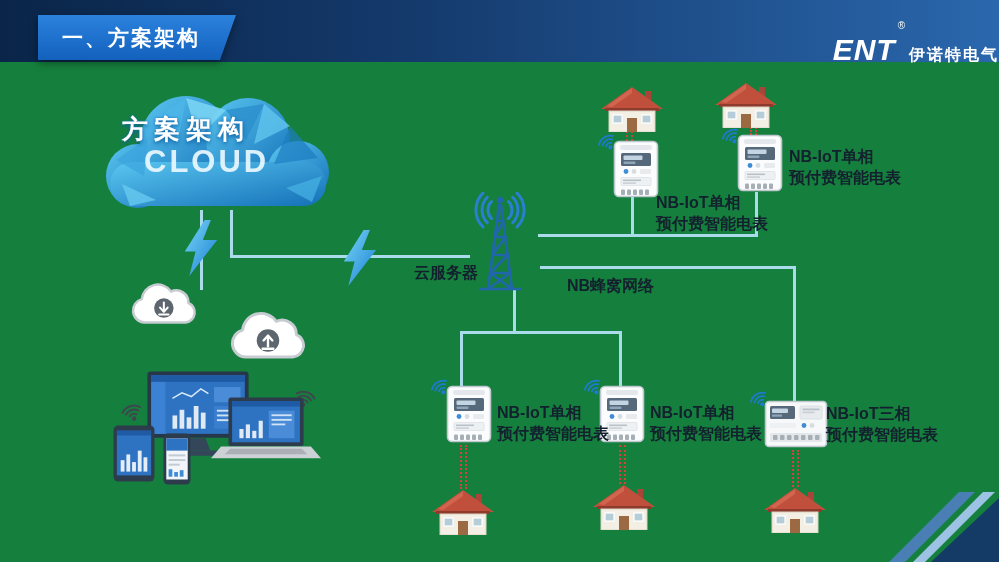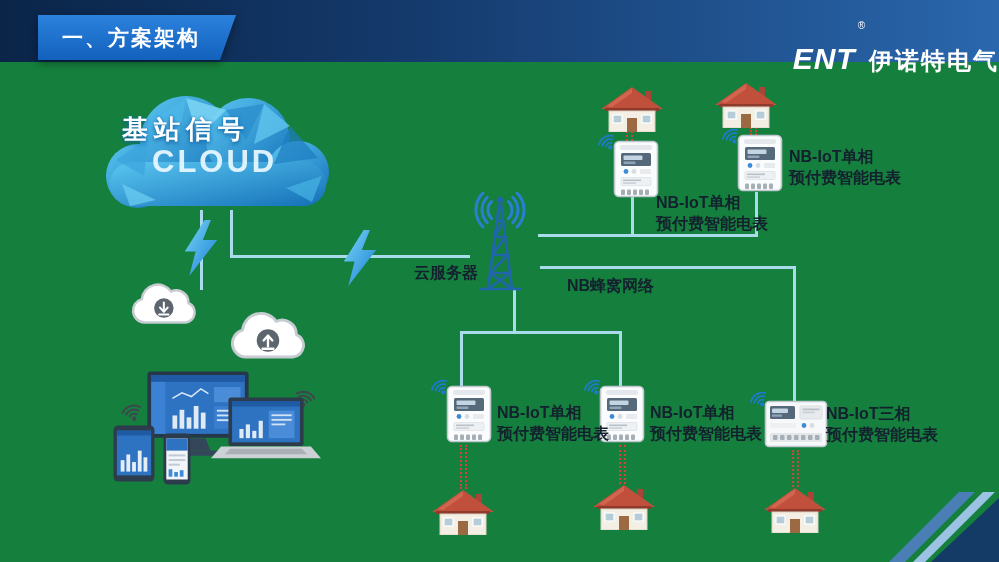--- a/index.html
+++ b/index.html
@@ -11,39 +11,39 @@
   .topbar { position:absolute; left:0; top:0; width:999px; height:62px;
             background:linear-gradient(90deg,#0a2548 0%,#14396b 40%,#2a67ad 100%); }
   .banner-wrap { position:absolute; left:38px; top:15px; filter:drop-shadow(0 3px 4px rgba(0,0,0,.4)); z-index:5; }
   .banner { height:45px; padding:0 36px 0 24px;
             background:linear-gradient(180deg,#2b82dd,#1261bd);
             clip-path:polygon(0 0,100% 0,calc(100% - 16px) 100%,0 100%);
             color:#fff; font-size:21px; font-weight:bold; letter-spacing:2px; line-height:45px; white-space:nowrap; }
   .logo { position:absolute; right:0; top:17px; display:flex; align-items:baseline; color:#ffffff; z-index:5; }
   .logo-ent { font-size:30px; font-weight:900; font-style:italic; letter-spacing:1px; }
   .logo-reg { font-size:10px; margin:0 4px 0 2px; align-self:flex-start; padding-top:3px; }
-  .logo-name { font-size:24px; font-weight:bold; letter-spacing:2px;margin-top:28px; }
+  .logo-name { font-size:16px; font-weight:bold; letter-spacing:2px;margin-top:28px; }
 
   
   .cline { position:absolute; background:#a9dbea; }
   .dotline { position:absolute; width:7px; border-left:2px dotted #cf4538; border-right:2px dotted #cf4538; }
   .lbl { position:absolute; font-size:16px; font-weight:bold; color:#13202e; line-height:1.3; white-space:nowrap; }
   .icon { position:absolute; }
   .wifi { color:#1d7ad0; }
   .wifi-dark { color:#3e464e; }
   .meter-unit { position:absolute; }
   .meter-unit .wifi { position:absolute; }
 
   
   .cloud-wrap { position:absolute; left:86px; top:80px; width:252px; height:142px; }
   .cloud-wrap svg { width:252px; height:142px; display:block; }
   .cloud-title { position:absolute; left:36px; top:32px; font-size:26px; font-weight:800; letter-spacing:6px;
                  color:#ffffff; text-shadow:0 2px 4px rgba(16,98,160,.95), 0 0 2px #1a7cc4; }
   .cloud-sub { position:absolute; left:58px; top:64px; font-size:31px; font-weight:800; letter-spacing:3px;
-               color:#e9f8ff; opacity:.93;margin-left:8px; }
+               color:#e9f8ff; opacity:.93; }
 
   .corner { position:absolute; right:0; bottom:0; width:140px; height:70px; }
 </style>
 </head>
 <body>
 
 <div class="slide">
 
   <svg style="position:absolute;width:0;height:0" aria-hidden="true" xmlns="http://www.w3.org/2000/svg" xmlns:xlink="http://www.w3.org/1999/xlink">
     <defs>
@@ -368,21 +368,21 @@
       </g>
       <polygon points="100,18 140,30 112,58" fill="#7cd6f4" opacity=".85"></polygon>
       <polygon points="140,30 178,24 160,60" fill="#2a8fcc" opacity=".8"></polygon>
       <polygon points="62,44 100,18 92,62" fill="#4db6e8" opacity=".8"></polygon>
       <polygon points="178,24 204,46 168,64" fill="#63c8ef" opacity=".75"></polygon>
       <polygon points="204,46 232,78 188,84" fill="#1d7cc0" opacity=".7"></polygon>
       <polygon points="30,80 62,58 58,96" fill="#3aa4dd" opacity=".7"></polygon>
       <polygon points="200,108 236,96 226,122" fill="#45b0e2" opacity=".75"></polygon>
       <polygon points="36,104 70,120 44,126" fill="#66c9ef" opacity=".8"></polygon>
     </svg>
-    <div class="cloud-title">基站信号</div>
+    <div class="cloud-title">方案架构</div>
     <div class="cloud-sub">CLOUD</div>
   </div>
 
   <svg class="icon" style="left:183px;top:220px;width:36px;height:56px">
       <use href="#sym-bolt" xlink:href="#sym-bolt"></use>
     </svg>
   <svg class="icon" style="left:342px;top:230px;width:36px;height:56px">
       <use href="#sym-bolt" xlink:href="#sym-bolt"></use>
     </svg>
 

